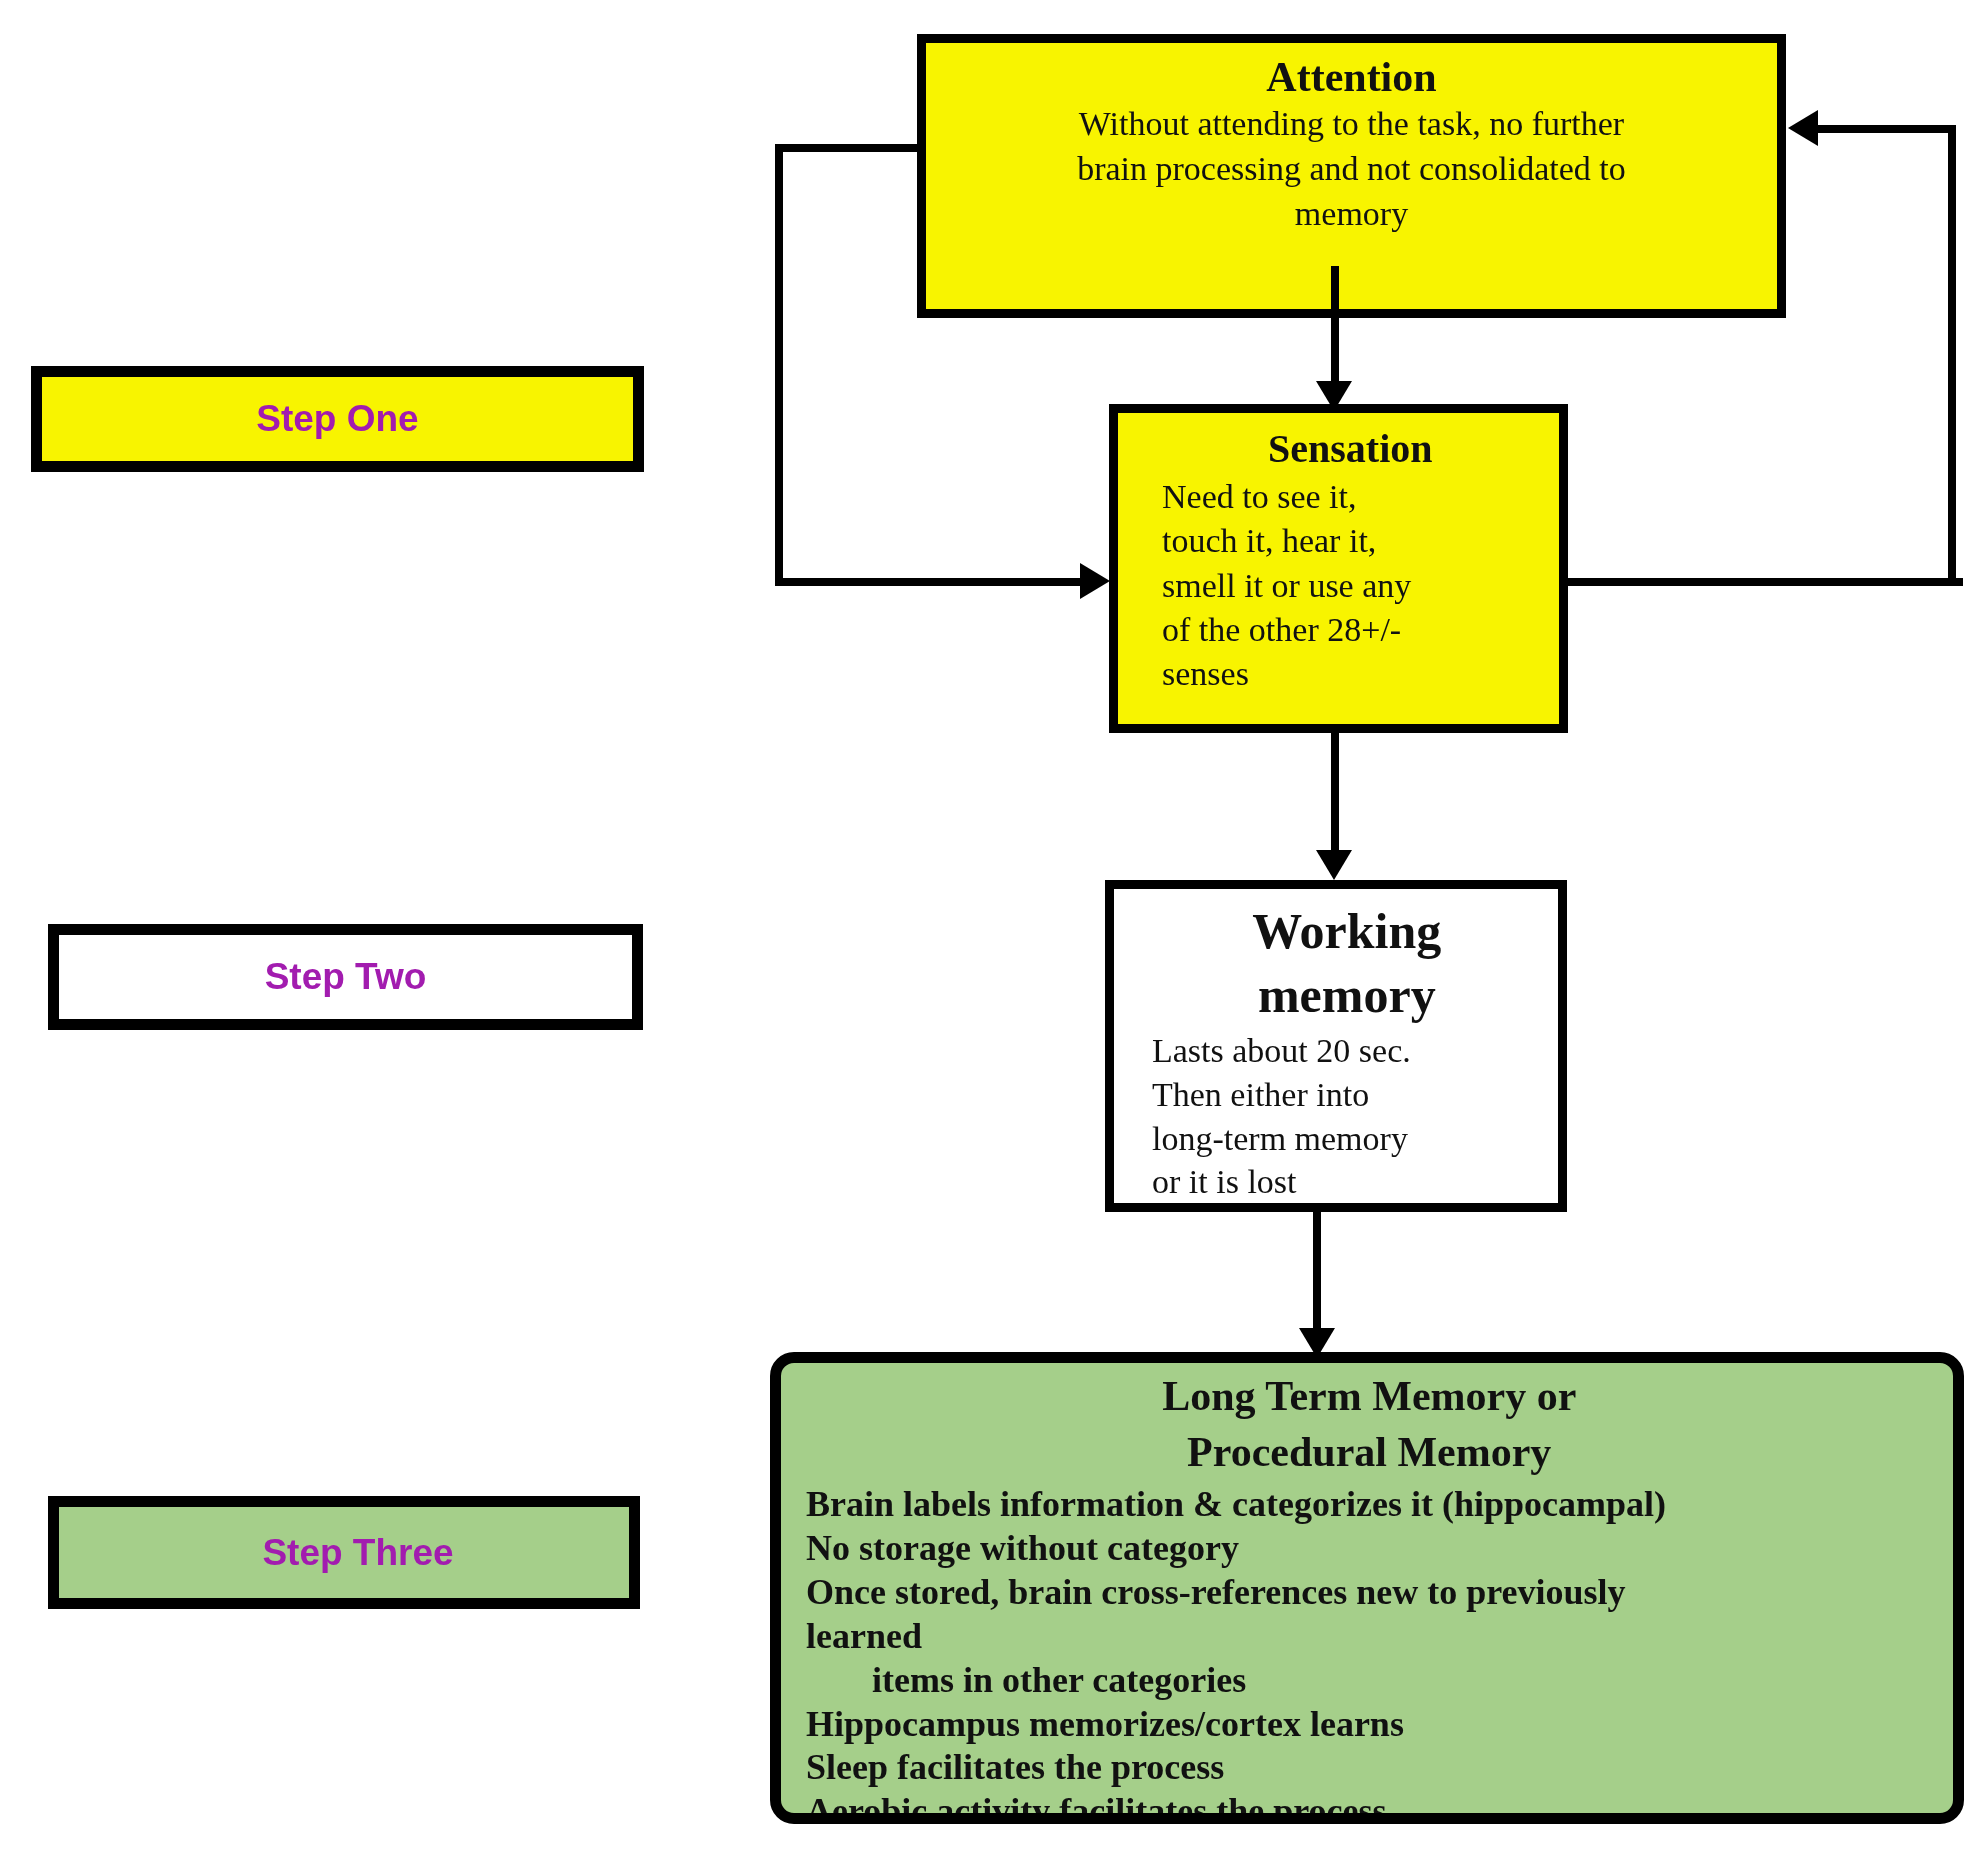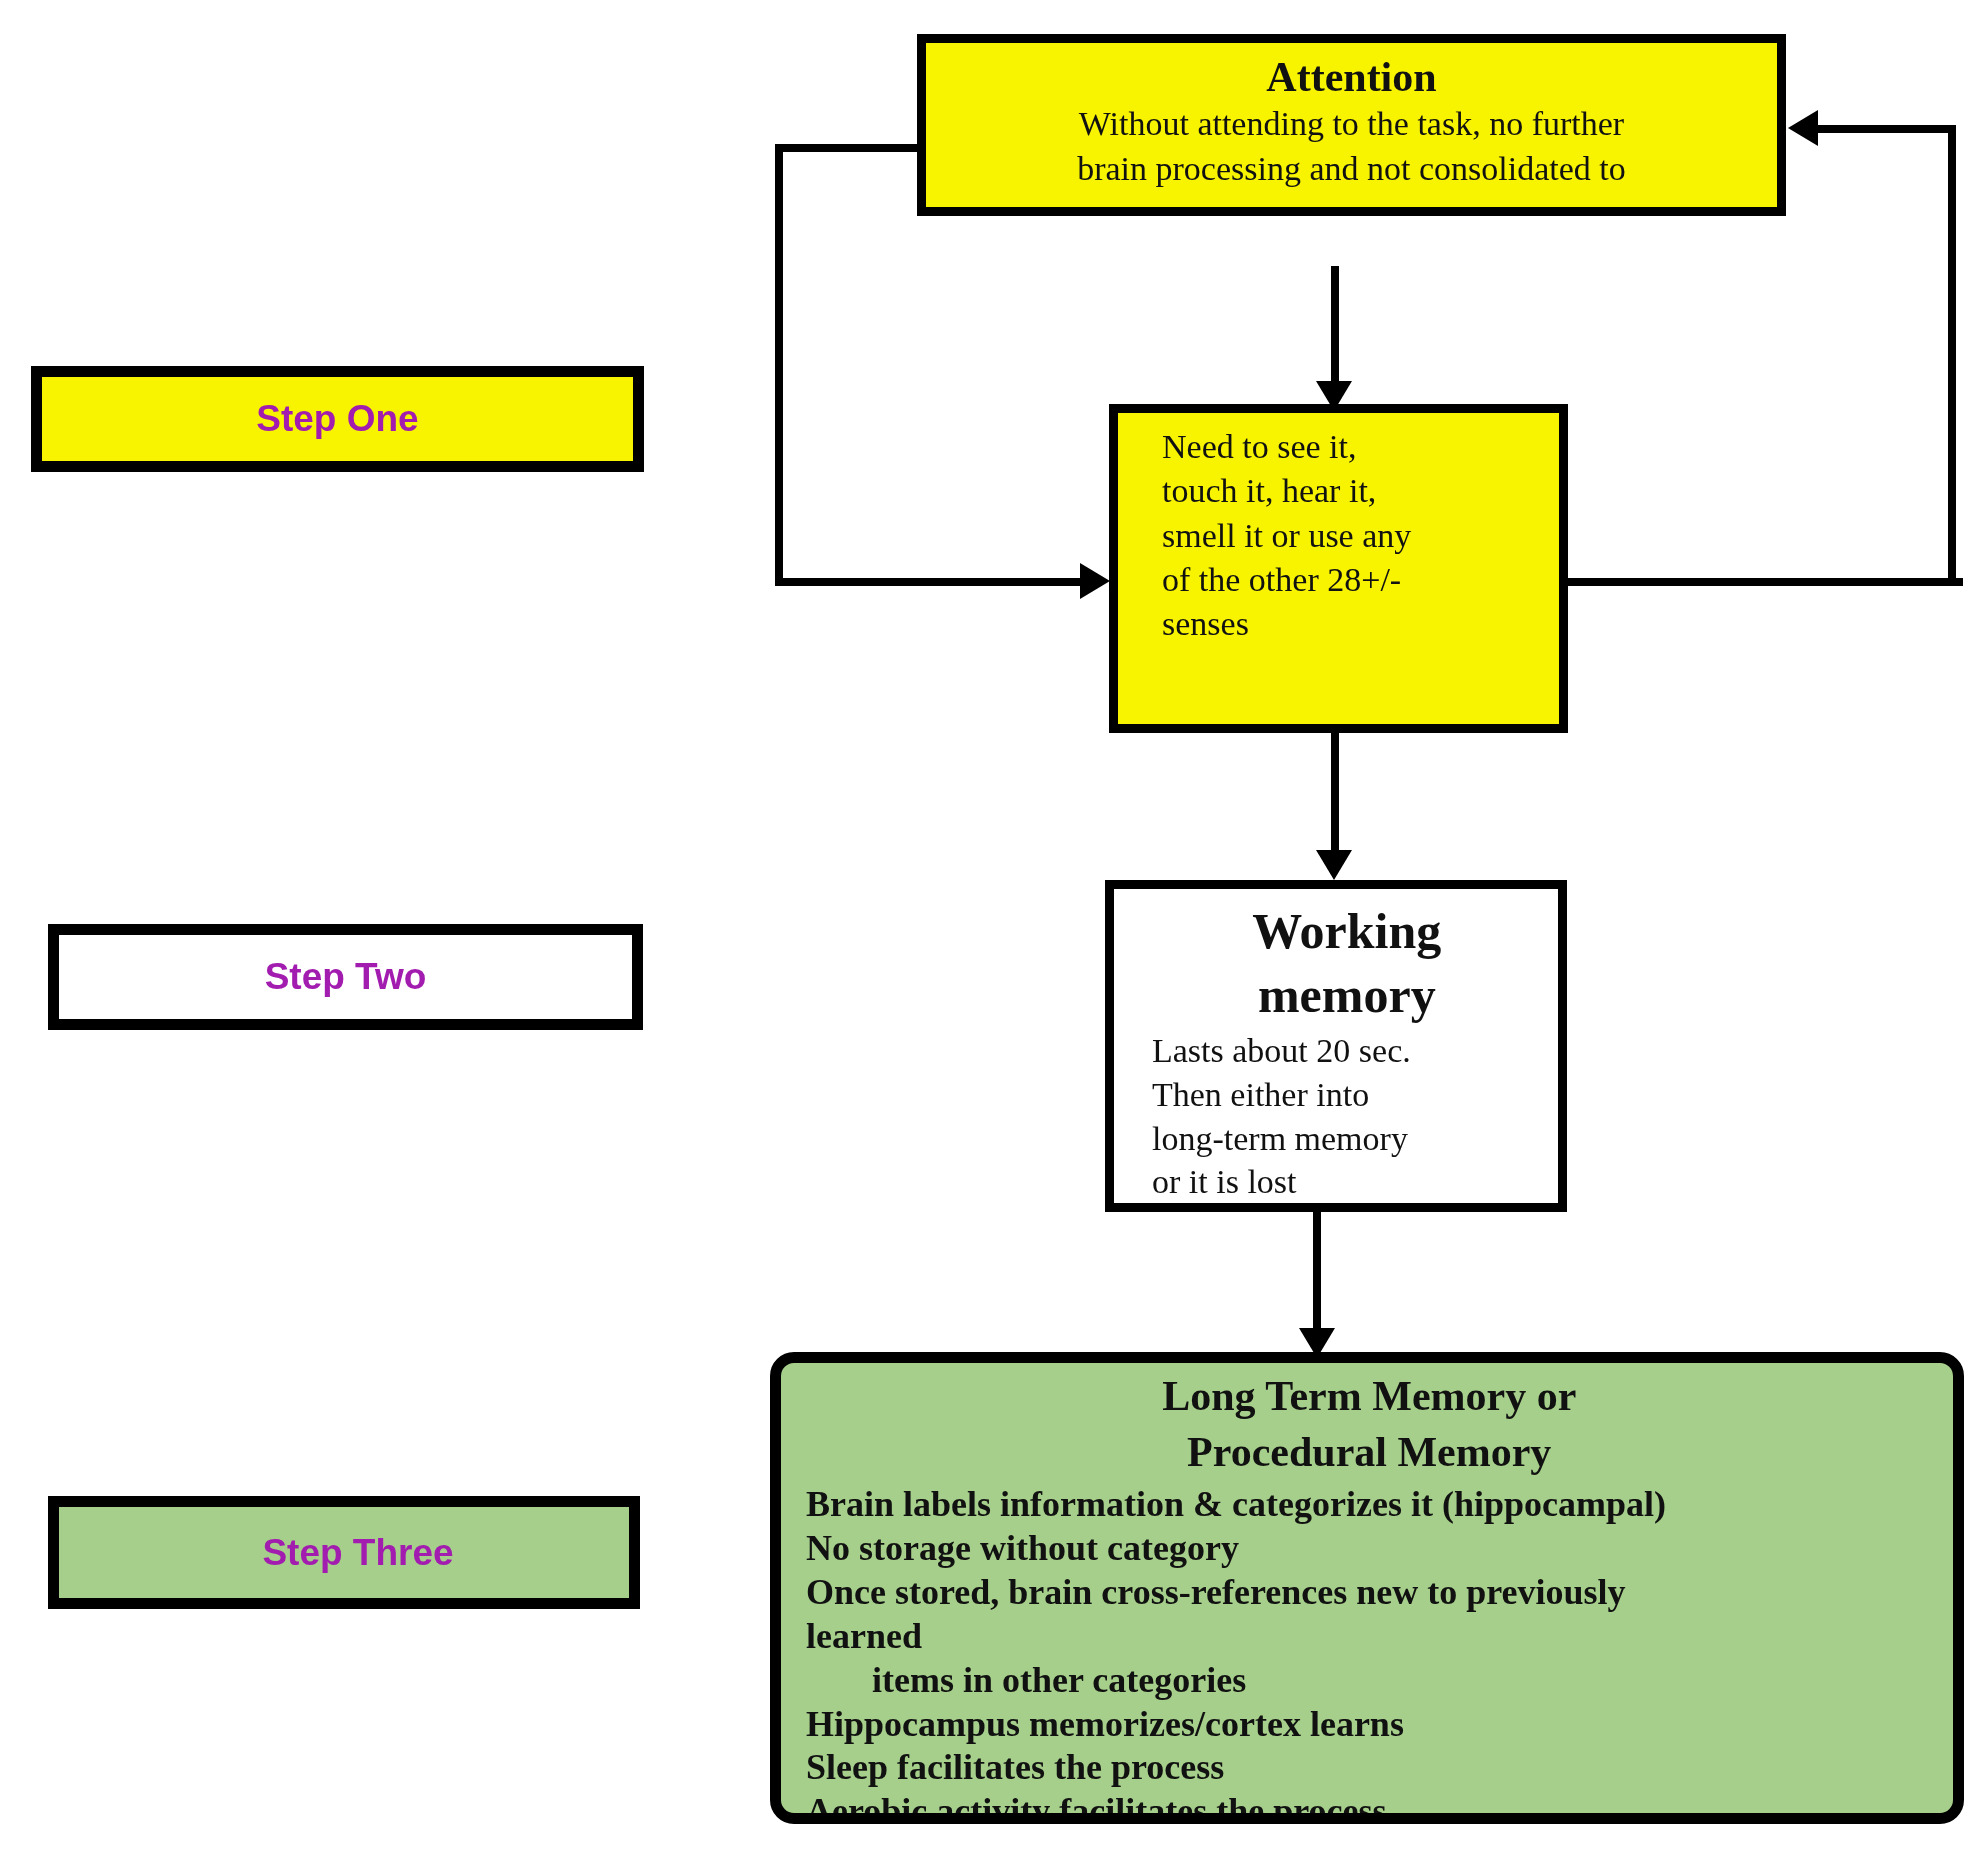--- a/index.html
+++ b/index.html
@@ -65,21 +65,21 @@
     border-bottom:18.5px solid transparent;
     border-left:30px solid var(--line);
   }
   .arrow-left{
     border-top:18.5px solid transparent;
     border-bottom:18.5px solid transparent;
     border-right:30px solid var(--line);
   }
 
   
-  #box-attention{left:917px;top:34px;width:869px;height:182px;padding:9.6px 27px;}
+  #box-attention{left:917px;top:34px;width:869px;height:284px;padding:9.6px 27px;}
   #box-attention .flow-title{font-size:42px;}
   #box-attention .body-center{font-size:34px;line-height:1.32;}
 
   
   #box-sensation{left:1109px;top:404px;width:459px;height:329px;padding:12.3px 20.5px 6.8px 44px;}
   #box-sensation .flow-title{font-size:40px;margin-bottom:2.7px;}
   #box-sensation .body-left{font-size:34px;line-height:1.3;}
 
   
   #box-working{left:1105px;top:880px;width:462px;height:332px;padding:12.3px 16.4px 6.8px 38px;}
@@ -127,20 +127,21 @@
     <div class="body-center">Without attending to the task, no further</div>
     <div class="body-center">brain processing and not consolidated to</div>
     <div class="body-center">memory</div>
   </div>
 
   <div id="box-step-one" class="step-box">
     <span>Step One</span>
   </div>
 
   <div id="box-sensation" class="flow-box fill-yellow">
+    <div class="flow-title">Sensation</div>
     <div class="body-left">Need to see it,</div>
     <div class="body-left">touch it, hear it,</div>
     <div class="body-left">smell it or use any</div>
     <div class="body-left">of the other 28+/-</div>
     <div class="body-left">senses</div>
   </div>
 
   <div id="box-step-two" class="step-box">
     <span>Step Two</span>
   </div>

